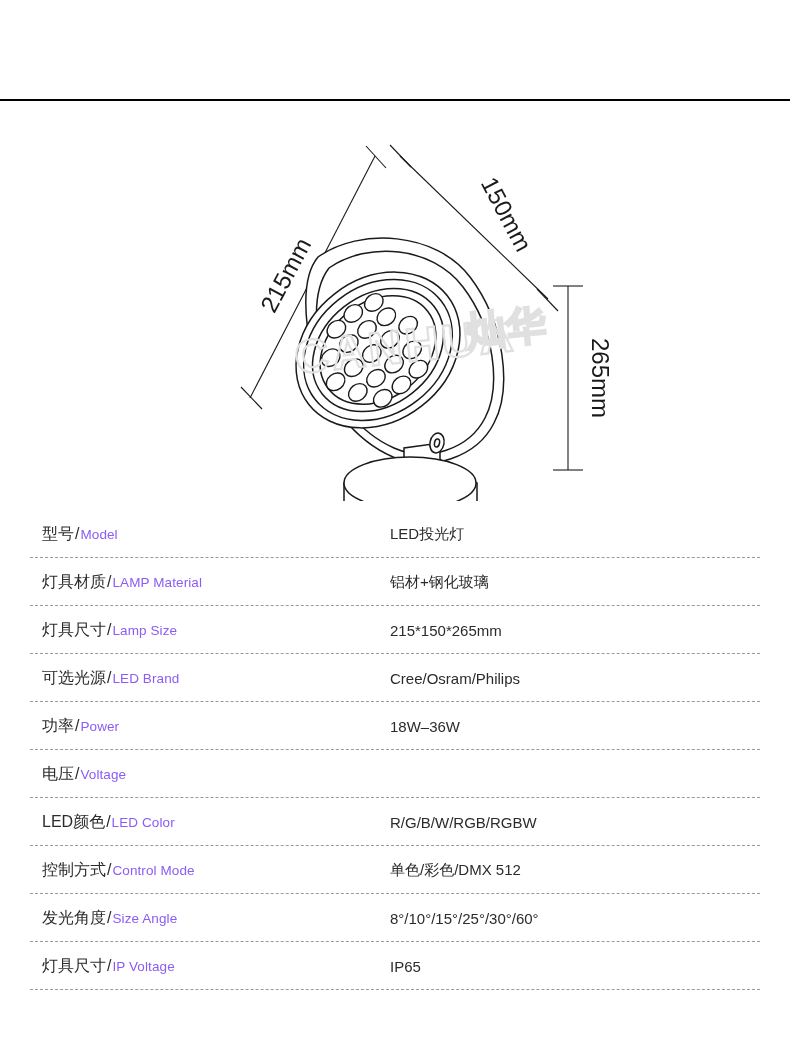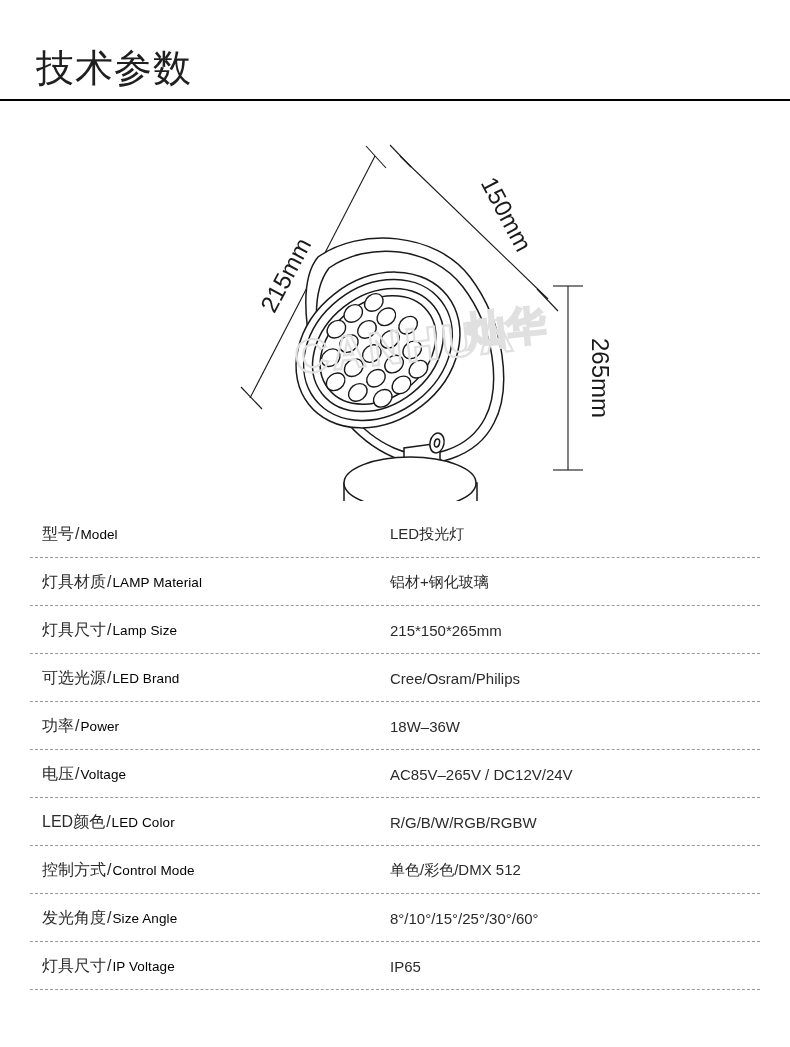--- a/index.html
+++ b/index.html
@@ -104,37 +104,36 @@
     font-size: 16px;
     color: #2b2b2b;
   }
   .label-sep {
     font-size: 16px;
     color: #2b2b2b;
     margin: 0 1px;
   }
   .label-en {
     font-size: 13.5px;
-    color: #000000;
+    color: #8b5cf6;
     letter-spacing: 0.1px;
   }
   .spec-value {
     position: absolute;
     left: 390px;
     font-size: 15px;
     color: #2b2b2b;
     white-space: nowrap;
   }
 </style>
 </head>
 <body>
 
 <div class="header">
   <div class="header-inner">
-    <span class="title-cn">技术参数</span>
   </div>
 </div>
 <div class="header-rule"></div>
 
 <div class="drawing-area">
   <svg width="790" height="400" viewBox="0 0 790 400">
 
     <g stroke="#1a1a1a" stroke-width="1.1" fill="none">
 
       <line x1="250" y1="297" x2="375" y2="55"></line>
@@ -268,21 +267,20 @@
     </div>
     <div class="spec-value">18W–36W</div>
   </div>
 
   <div class="spec-row">
     <div class="spec-label">
       <span class="label-cn">电压</span>
       <span class="label-sep">/</span>
       <span class="label-en">Voltage</span>
     </div>
-    <div class="spec-value">AC85V–265V / DC12V/24V</div>
   </div>
 
   <div class="spec-row">
     <div class="spec-label">
       <span class="label-cn">LED颜色</span>
       <span class="label-sep">/</span>
       <span class="label-en">LED Color</span>
     </div>
     <div class="spec-value">R/G/B/W/RGB/RGBW</div>
   </div>

